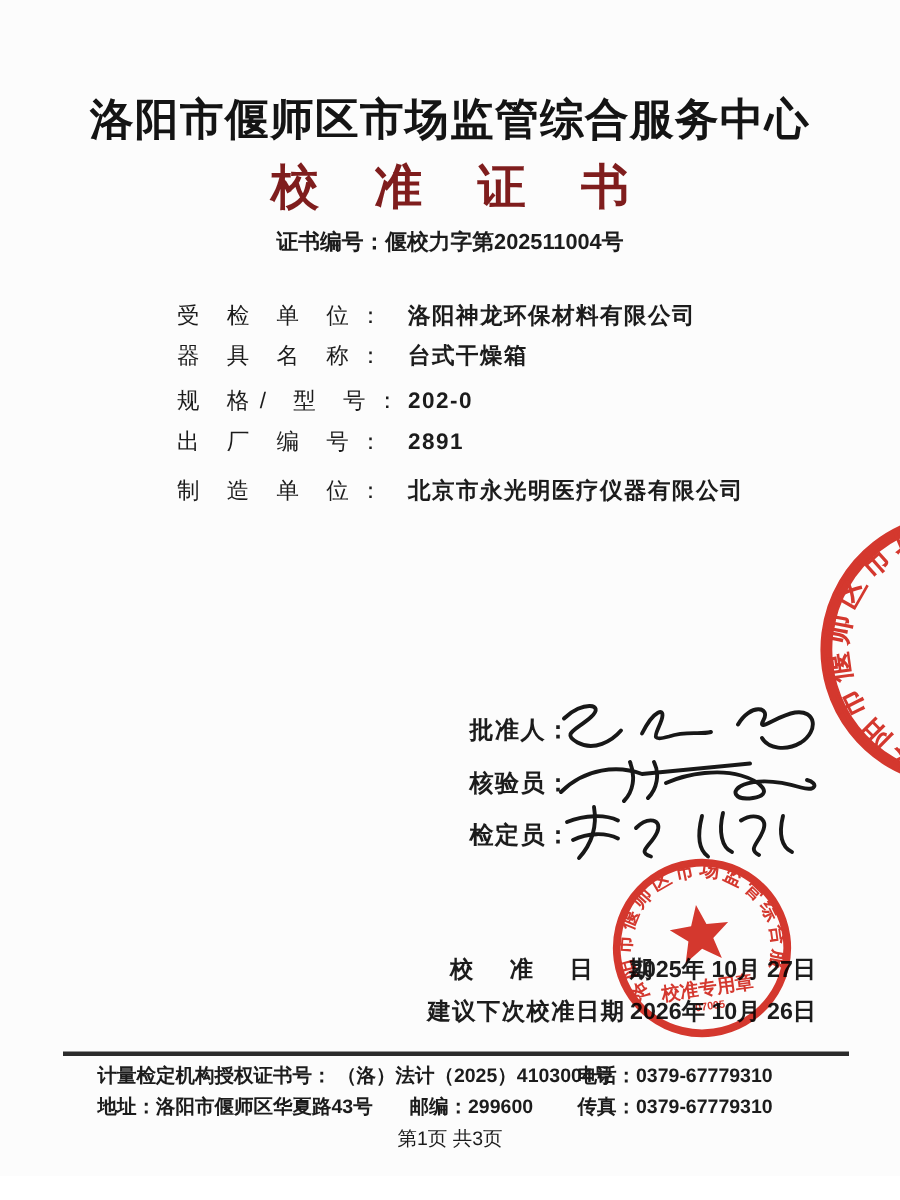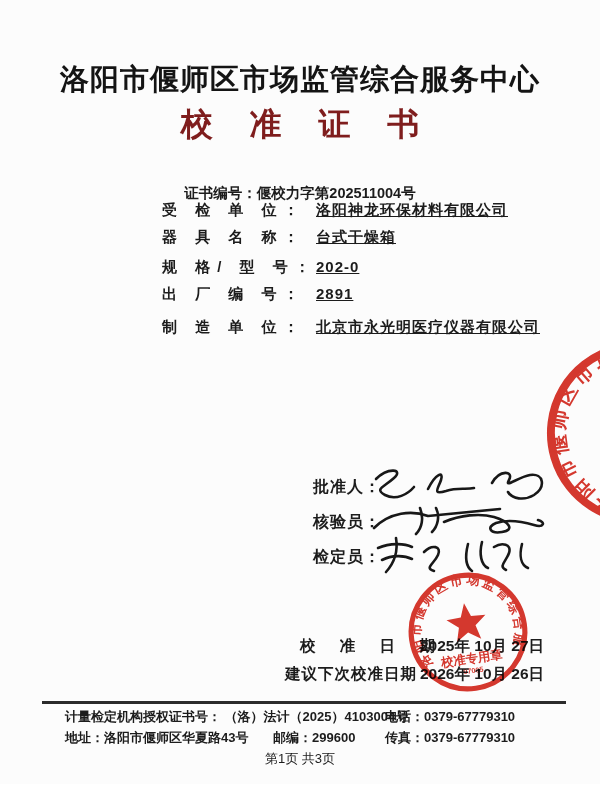--- a/index.html
+++ b/index.html
@@ -4,24 +4,24 @@
 <style>
   html,body{margin:0;padding:0;}
   .page{
     position:relative;width:600px;height:784px;background:#fcfcfc;
     overflow:hidden;font-family:"Liberation Sans",sans-serif;color:#1c1c1c;
   }
   .abs{position:absolute;}
   .center{left:0;width:600px;text-align:center;}
   .org-title{top:60px;font-size:29px;font-weight:bold;letter-spacing:1px;color:#141414;}
   .doc-title{top:103px;font-size:32px;font-weight:bold;letter-spacing:14px;padding-left:14px;box-sizing:border-box;color:#7f1d1d;}
-  .cert-no{top:152px;font-size:14.5px;font-weight:bold;margin-top:32px;}
+  .cert-no{top:152px;font-size:14.5px;font-weight:bold;}
   .field-row{left:118px;height:22px;font-size:15px;white-space:nowrap;}
-  .field-label{display:inline-block;width:154px;font-weight:bold;letter-spacing:7px;margin-left:44px;}
-  .field-value{font-weight:600;letter-spacing:1px;text-decoration:underline;}
+  .field-label{display:inline-block;width:154px;font-weight:normal;letter-spacing:7px;}
+  .field-value{font-weight:600;letter-spacing:1px;}
   .sig-label{left:313px;font-size:16px;font-weight:bold;letter-spacing:1px;}
   .sig-svg{stroke:#181818;fill:none;stroke-width:2.6;stroke-linecap:round;stroke-linejoin:round;}
   .date-row{font-size:15.5px;font-weight:bold;white-space:nowrap;}
   .footer-line{top:701px;left:42px;width:524px;height:3px;background:#2b2b2b;}
   .footer-text{font-size:13px;font-weight:bold;white-space:nowrap;}
   .page-info{top:750px;font-size:13px;font-weight:normal;}
   .seal{mix-blend-mode:multiply;opacity:.93;}
   .seal text{font-family:"Liberation Sans",sans-serif;font-weight:bold;}
 </style>
 </head>

